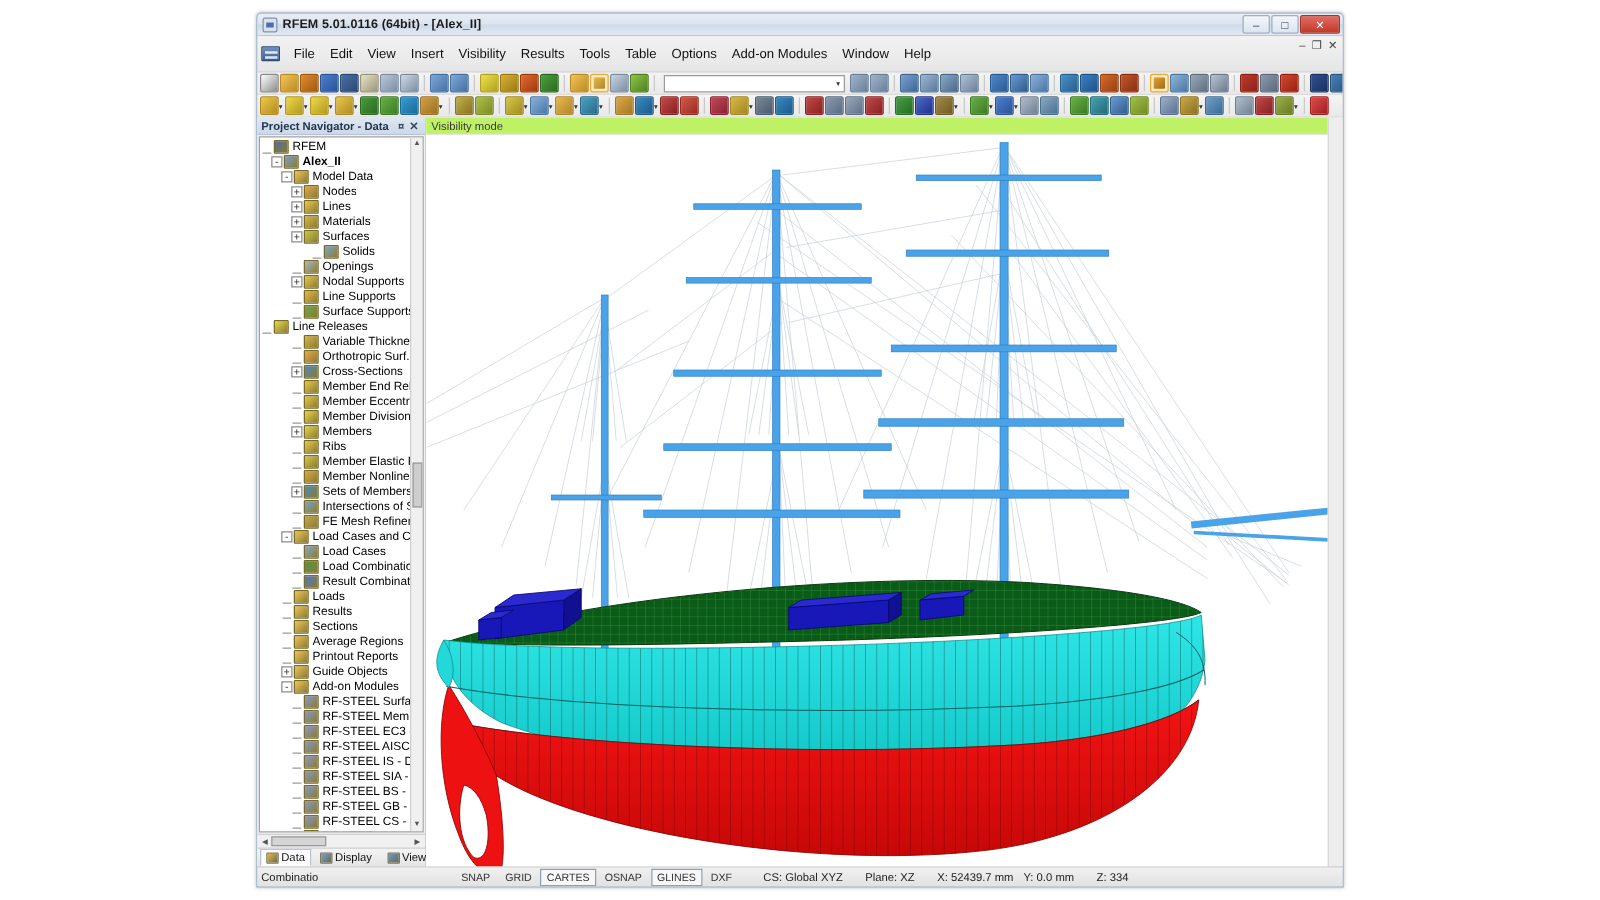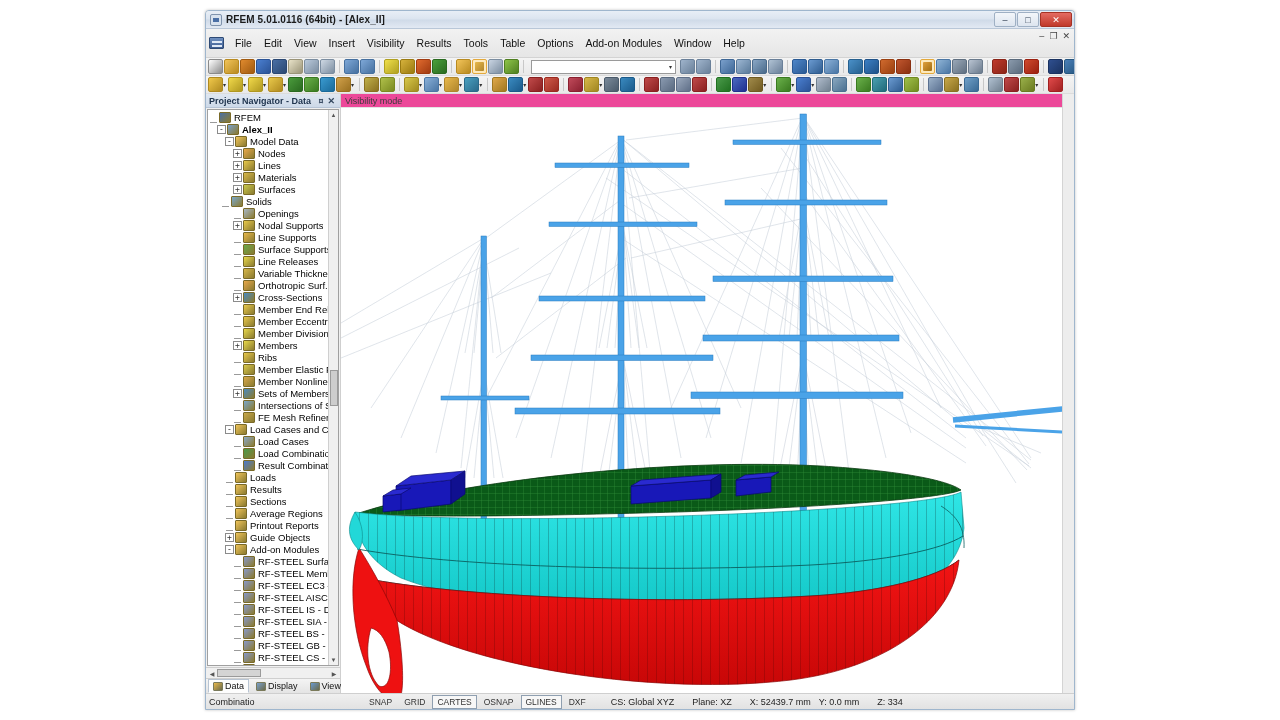--- a/index.html
+++ b/index.html
@@ -177,21 +177,21 @@
   .nav-tab {
     display: flex; align-items: center; gap: 2px;
     font-size: 9px; color: #111; padding: 1px 4px;
     border: 1px solid transparent;
   }
   .nav-tab.active { background: #fdfdfd; border: 1px solid #b8c4d2; border-bottom-color: #fdfdfd; }
   .nav-tab .ti { width: 10px; height: 9px; border-radius: 1px; flex: none; }
   
   .viewport-wrap { flex: 1; display: flex; flex-direction: column; min-width: 0; background: #fff; }
   .vis-mode {
-    height: 14px; background: #ec4899; border-bottom: 1px solid #e4e4e4;
+    height: 14px; background: #bef264; border-bottom: 1px solid #e4e4e4;
     font-size: 9px; color: #3a3a3a; padding-left: 4px; display: flex; align-items: center;
   }
   .viewport { flex: 1; position: relative; background: #fff; overflow: hidden; }
   .viewport svg { position: absolute; left: 0; top: 0; }
   
   .right-rail { width: 12px; background: #ededed; border-left: 1px solid #d4d4d4; }
   
   .statusbar {
     height: 16px; background: linear-gradient(to bottom,#f0f0f0,#e2e2e2);
     border-top: 1px solid #cfcfcf; display: flex; align-items: center;
@@ -458,21 +458,21 @@
               <div class="tnode" style="padding-left: 24px;">
                 <span class="tog">+</span>
                 <span class="tico" style="background: linear-gradient(135deg, rgb(216, 184, 74), rgb(138, 122, 48)); border: 1px solid rgb(122, 106, 40);"></span>
                 <span class="tlabel">Materials</span>
               </div>
               <div class="tnode" style="padding-left: 24px;">
                 <span class="tog">+</span>
                 <span class="tico" style="background: linear-gradient(135deg, rgb(200, 200, 74), rgb(138, 122, 48)); border: 1px solid rgb(122, 106, 40);"></span>
                 <span class="tlabel">Surfaces</span>
               </div>
-              <div class="tnode" style="padding-left: 12px;">
+              <div class="tnode" style="padding-left: 40px;">
                 <span class="dash"></span>
                 <span class="tico" style="background: linear-gradient(135deg, rgb(122, 168, 204), rgb(138, 122, 48)); border: 1px solid rgb(122, 106, 40);"></span>
                 <span class="tlabel">Solids</span>
               </div>
               <div class="tnode" style="padding-left: 24px;">
                 <span class="dash"></span>
                 <span class="tico" style="background: linear-gradient(135deg, rgb(168, 184, 200), rgb(138, 122, 48)); border: 1px solid rgb(122, 106, 40);"></span>
                 <span class="tlabel">Openings</span>
               </div>
               <div class="tnode" style="padding-left: 24px;">
@@ -483,21 +483,21 @@
               <div class="tnode" style="padding-left: 24px;">
                 <span class="dash"></span>
                 <span class="tico" style="background: linear-gradient(135deg, rgb(232, 184, 74), rgb(138, 122, 48)); border: 1px solid rgb(122, 106, 40);"></span>
                 <span class="tlabel">Line Supports</span>
               </div>
               <div class="tnode" style="padding-left: 24px;">
                 <span class="dash"></span>
                 <span class="tico" style="background: linear-gradient(135deg, rgb(106, 168, 74), rgb(138, 122, 48)); border: 1px solid rgb(122, 106, 40);"></span>
                 <span class="tlabel">Surface Supports</span>
               </div>
-              <div class="tnode" style="padding-left: 24px;">
+              <div class="tnode" style="">
                 <span class="dash"></span>
                 <span class="tico" style="background: linear-gradient(135deg, rgb(232, 216, 74), rgb(138, 122, 48)); border: 1px solid rgb(122, 106, 40);"></span>
                 <span class="tlabel">Line Releases</span>
               </div>
               <div class="tnode" style="padding-left: 24px;">
                 <span class="dash"></span>
                 <span class="tico" style="background: linear-gradient(135deg, rgb(216, 184, 74), rgb(138, 122, 48)); border: 1px solid rgb(122, 106, 40);"></span>
                 <span class="tlabel">Variable Thickne</span>
               </div>
               <div class="tnode" style="padding-left: 24px;">

